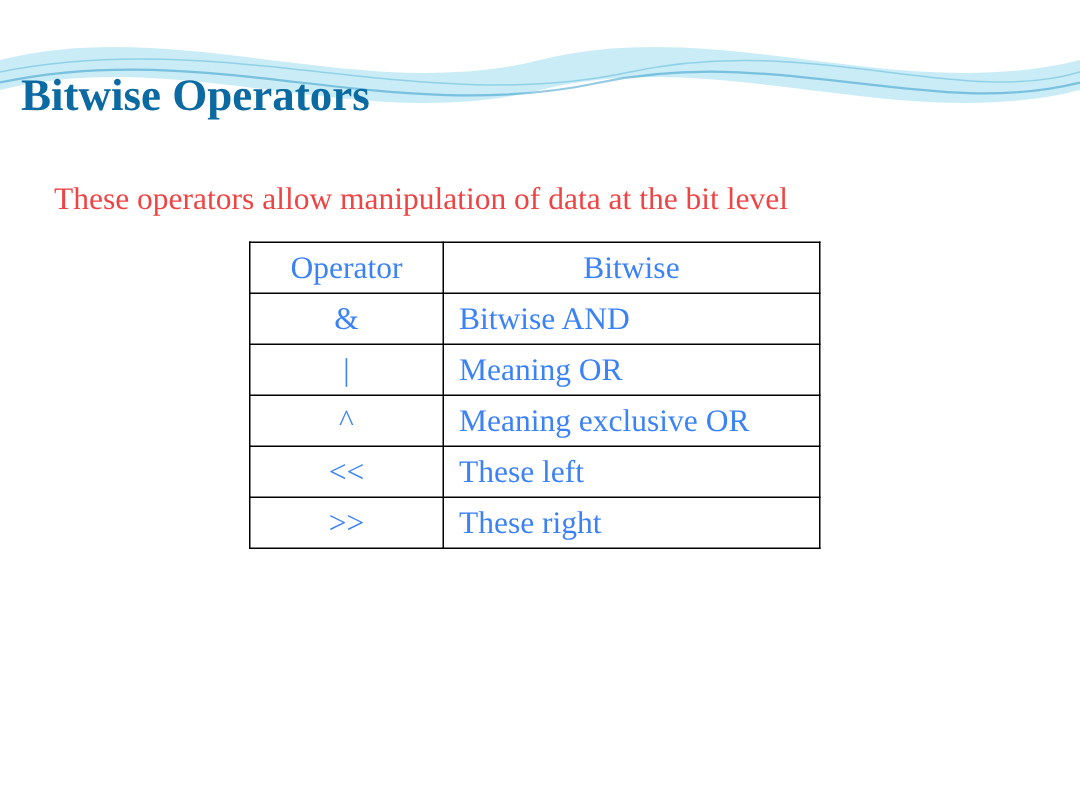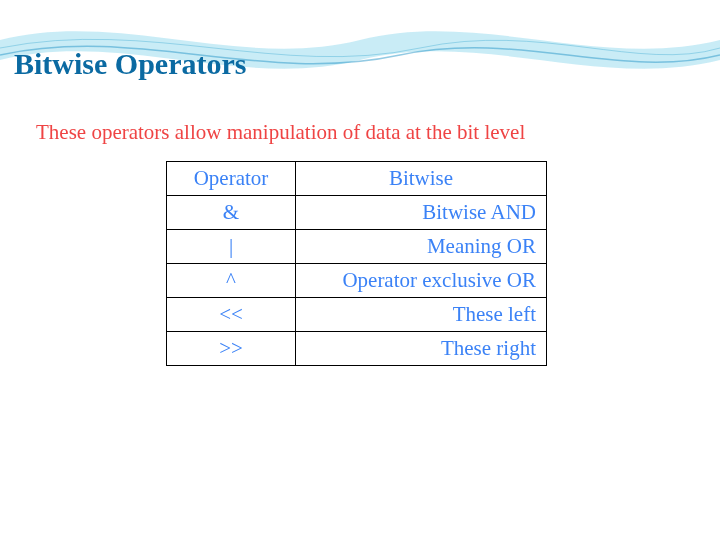--- a/index.html
+++ b/index.html
@@ -54,21 +54,21 @@
   }
   table.op-table th {
     text-align: center;
   }
   table.op-table td.op-col {
     width: 108px;
     text-align: center;
   }
   table.op-table td.mean-col {
     width: 230px;
-    text-align: right;
+    text-align: left;
     margin-top: 44px;
   }
   table.op-table tr {
     height: 34px;
   }
 </style>
 </head>
 <body>
 
 <svg class="wave-bg" viewBox="0 0 720 90" preserveAspectRatio="none">
@@ -91,21 +91,21 @@
     <tr>
       <td class="op-col">&amp;</td>
       <td class="mean-col">Bitwise AND</td>
     </tr>
     <tr>
       <td class="op-col">|</td>
       <td class="mean-col">Meaning OR</td>
     </tr>
     <tr>
       <td class="op-col">^</td>
-      <td class="mean-col">Operator exclusive OR</td>
+      <td class="mean-col">Meaning exclusive OR</td>
     </tr>
     <tr>
       <td class="op-col">&lt;&lt;</td>
       <td class="mean-col">These left</td>
     </tr>
     <tr>
       <td class="op-col">&gt;&gt;</td>
       <td class="mean-col">These right</td>
     </tr>
   </tbody>

